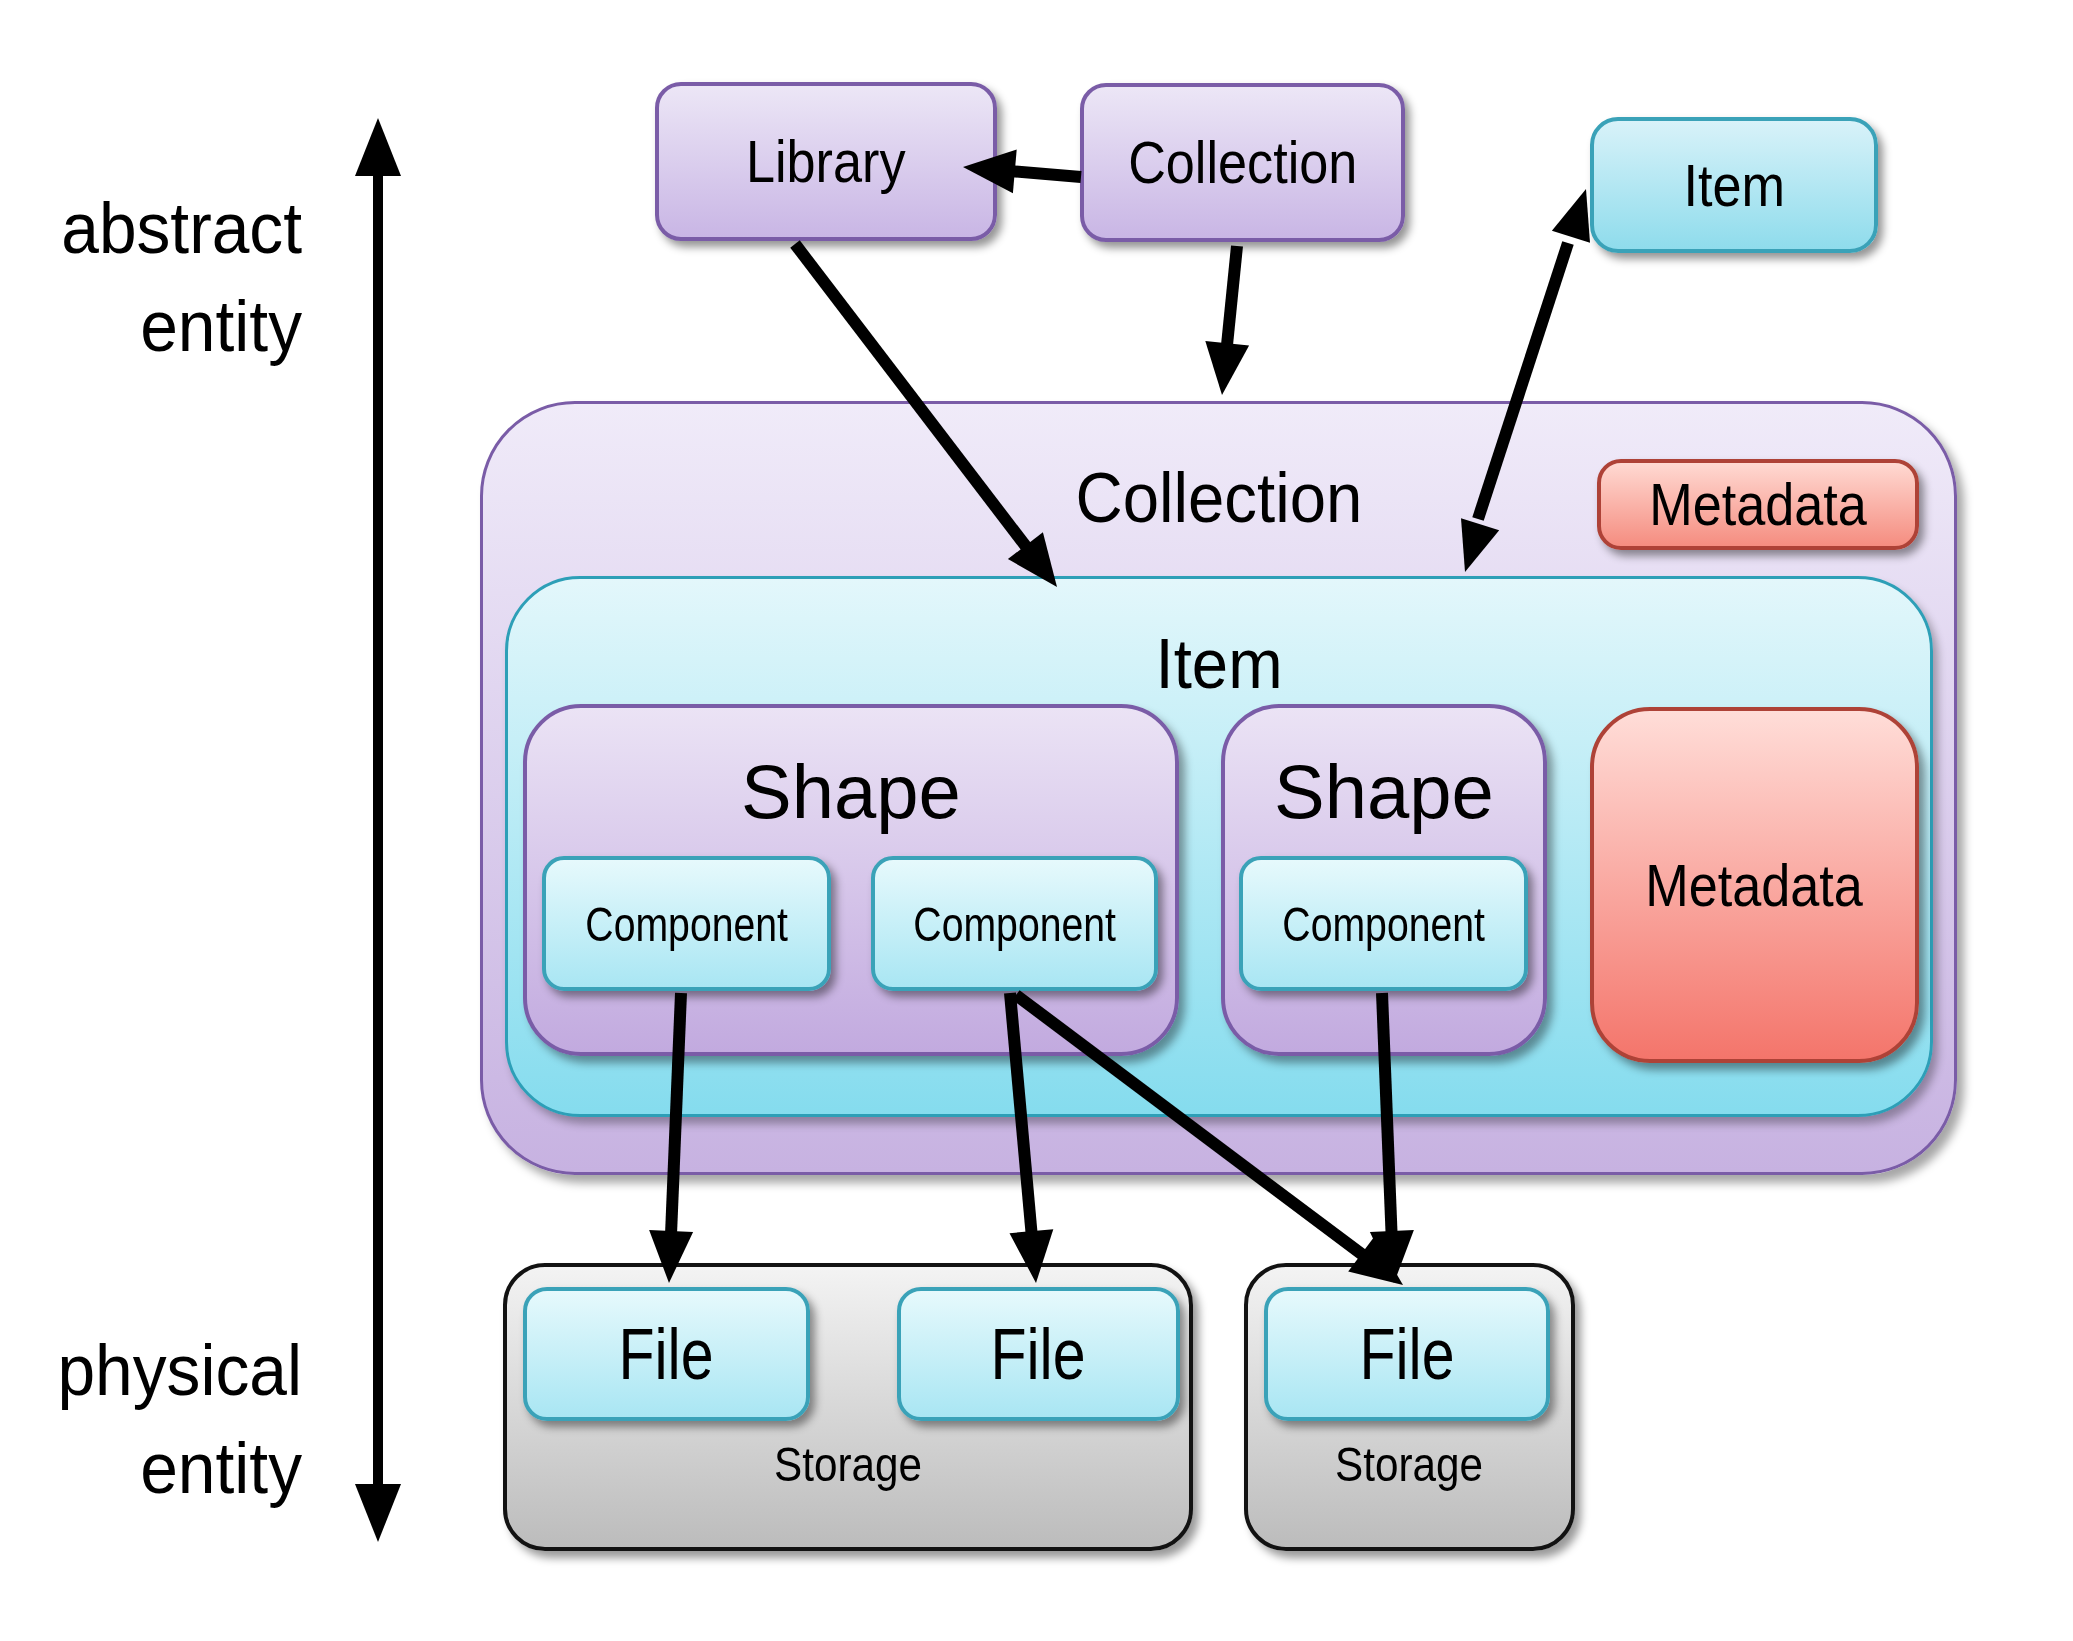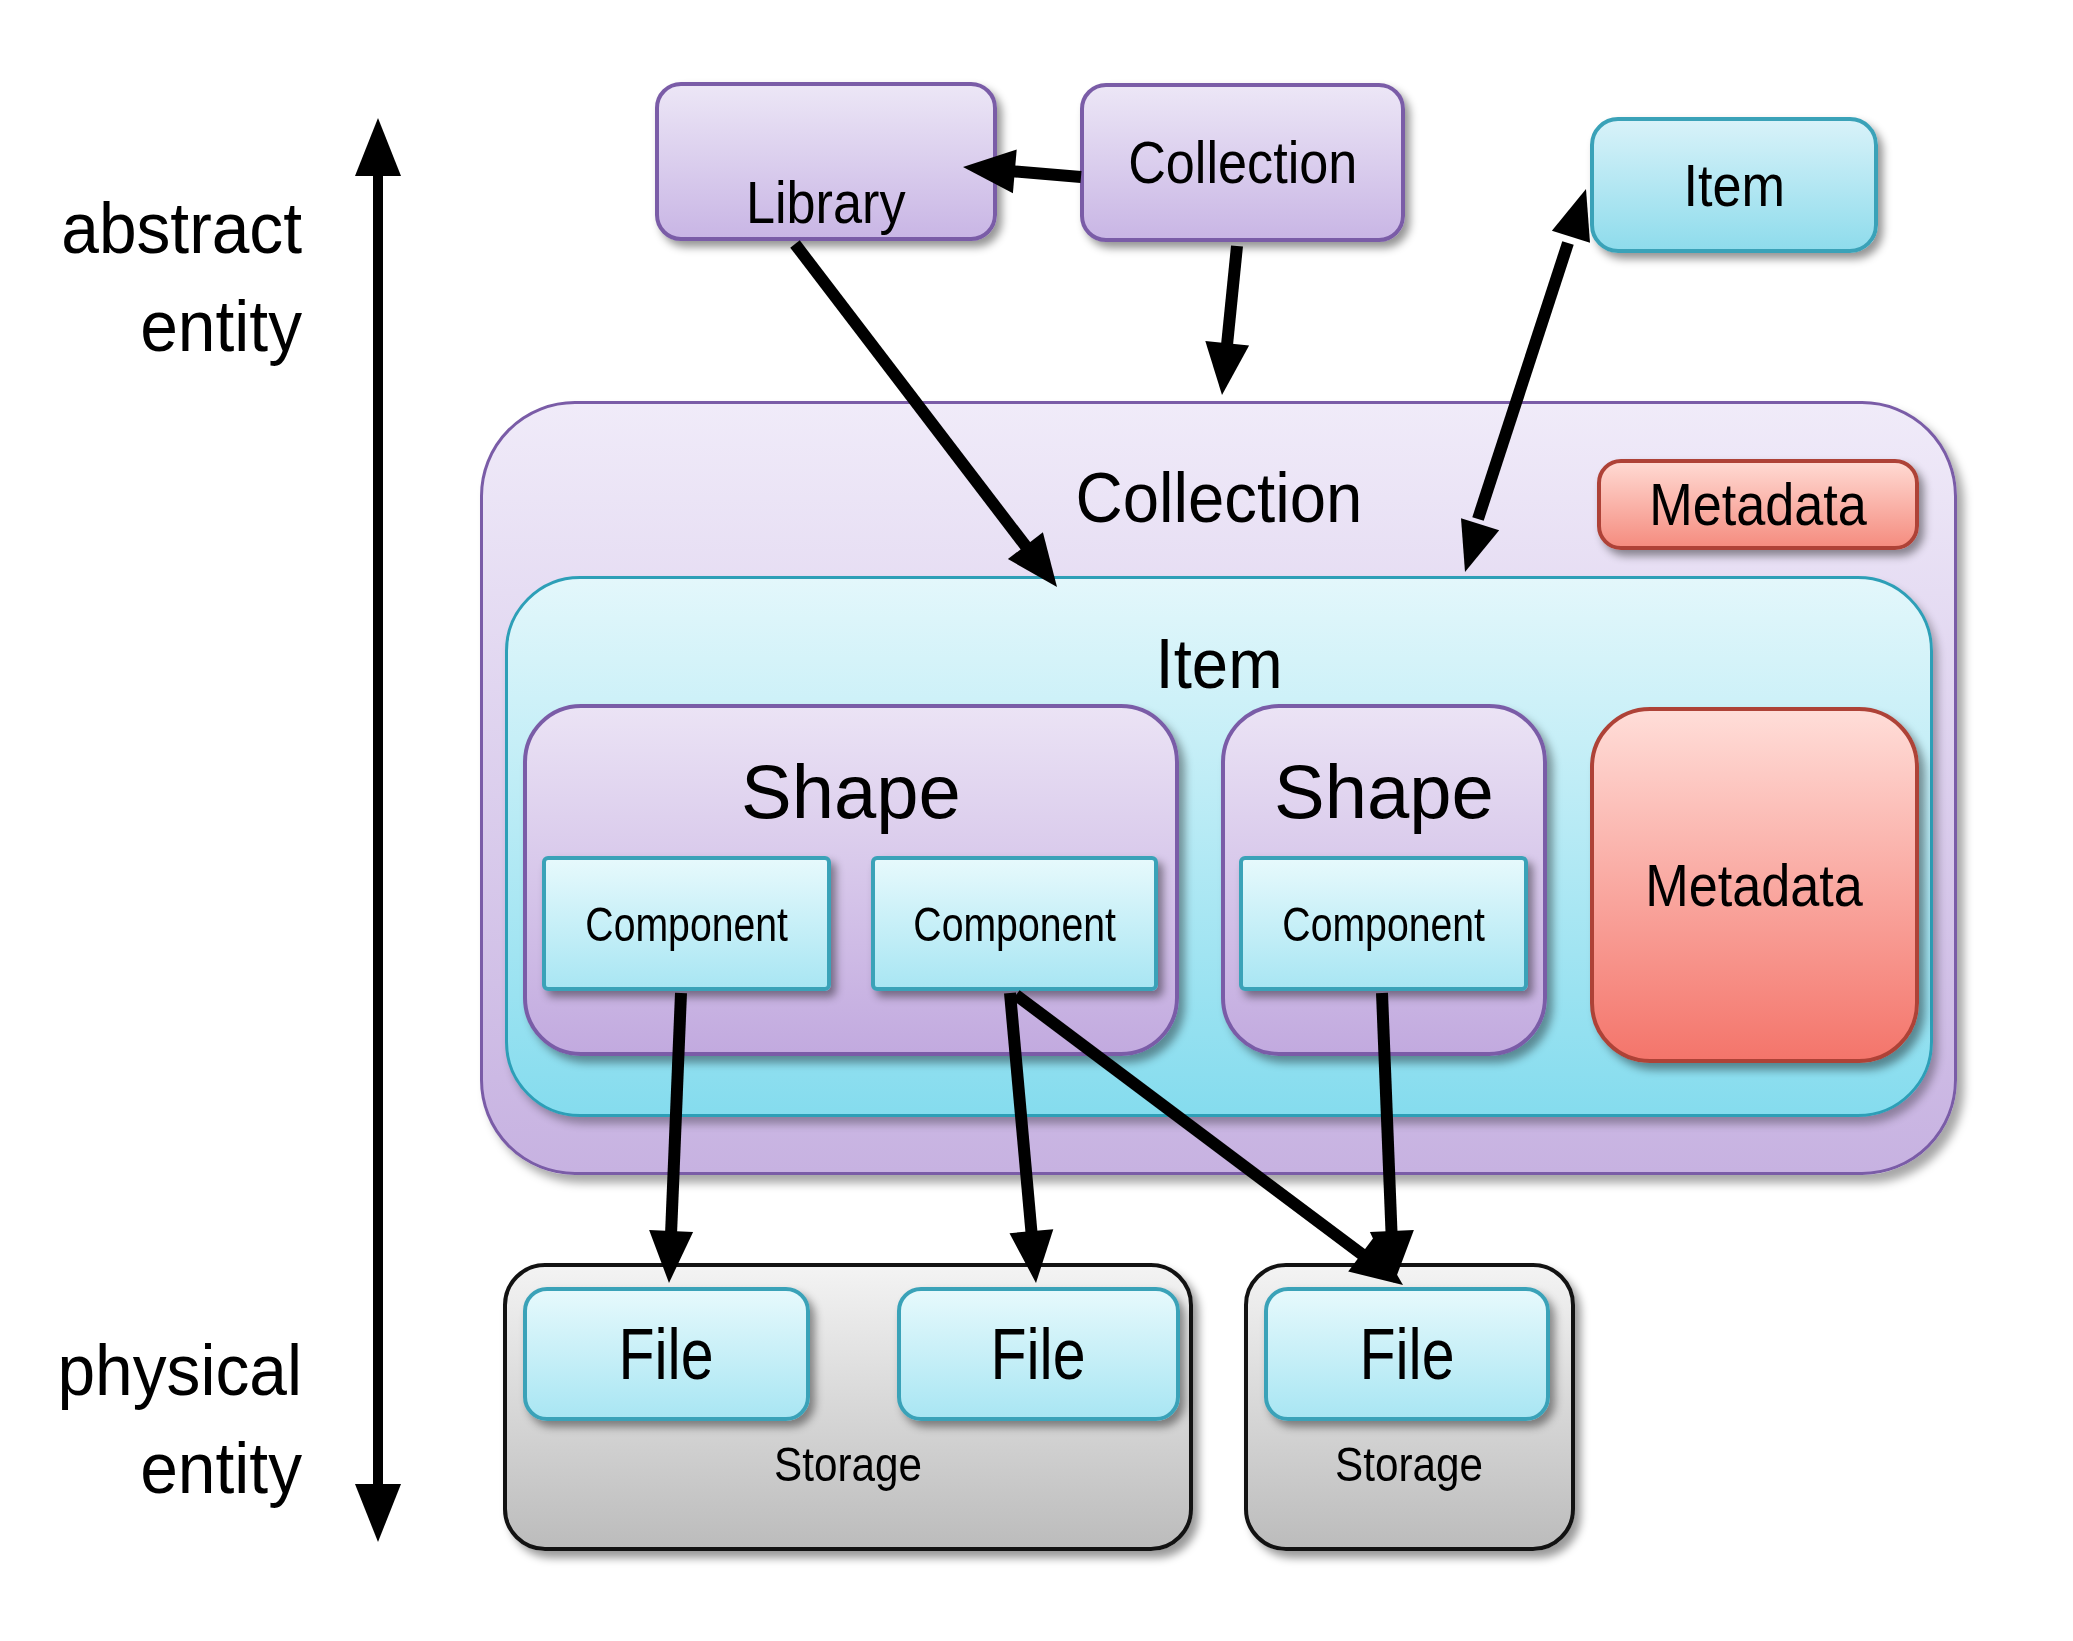--- a/index.html
+++ b/index.html
@@ -15,21 +15,21 @@
   
   .purple-sm{
     background:linear-gradient(180deg,var(--purple-light,#ece6f6) 0%,var(--purple-dark,#c9b6e5) 100%);
     border:4px solid var(--purple-border,#7a5ca7);
     border-radius:26px;
     box-shadow:5px 6px 8px rgba(0,0,0,0.42);
   }
   .cyan-sm{
     background:linear-gradient(180deg,var(--cyan-light,#e6f9fc) 0%,var(--cyan-dark,#a9e6f3) 100%);
     border:4px solid var(--teal-border,#3aa2b8);
-    border-radius:6px;
+    border-radius:22px;
     box-shadow:5px 6px 8px rgba(0,0,0,0.42);
   }
   .cyan-sm.strong{
     background:linear-gradient(180deg,#d8f2f9 0%,#8fdcec 100%);
   }
   .red-sm{
     background:linear-gradient(180deg,var(--red-light,#ffd9d2) 0%,var(--red-dark,#f58d80) 100%);
     border:4px solid var(--red-border,#ae4237);
     border-radius:24px;
     box-shadow:5px 6px 8px rgba(0,0,0,0.42);
@@ -125,21 +125,21 @@
     <span class="lbl fs-comp sx80">Component</span>
   </div>
   <div class="bx cyan-sm" style="left:1239px;top:856px;width:289px;height:135px;">
     <span class="lbl fs-comp sx80">Component</span>
   </div>
 
   <div class="bx red-lg" style="left:1590px;top:707px;width:329px;height:356px;">
     <span class="lbl fs-sm sx87">Metadata</span>
   </div>
 
-  <div class="bx purple-sm" style="left:655px;top:82px;width:342px;height:159px;align-items:flex-end;">
+  <div class="bx purple-sm" style="left:655px;top:82px;width:342px;height:159px;">
     <span class="lbl fs-sm sx87">Library</span>
   </div>
   <div class="bx purple-sm" style="left:1080px;top:83px;width:325px;height:159px;">
     <span class="lbl fs-sm sx87">Collection</span>
   </div>
   <div class="bx cyan-sm strong" style="left:1590px;top:117px;width:288px;height:136px;border-radius:28px;">
     <span class="lbl fs-sm sx87">Item</span>
   </div>
 
   <div class="bx gray-box" style="left:503px;top:1263px;width:690px;height:288px;"></div>

